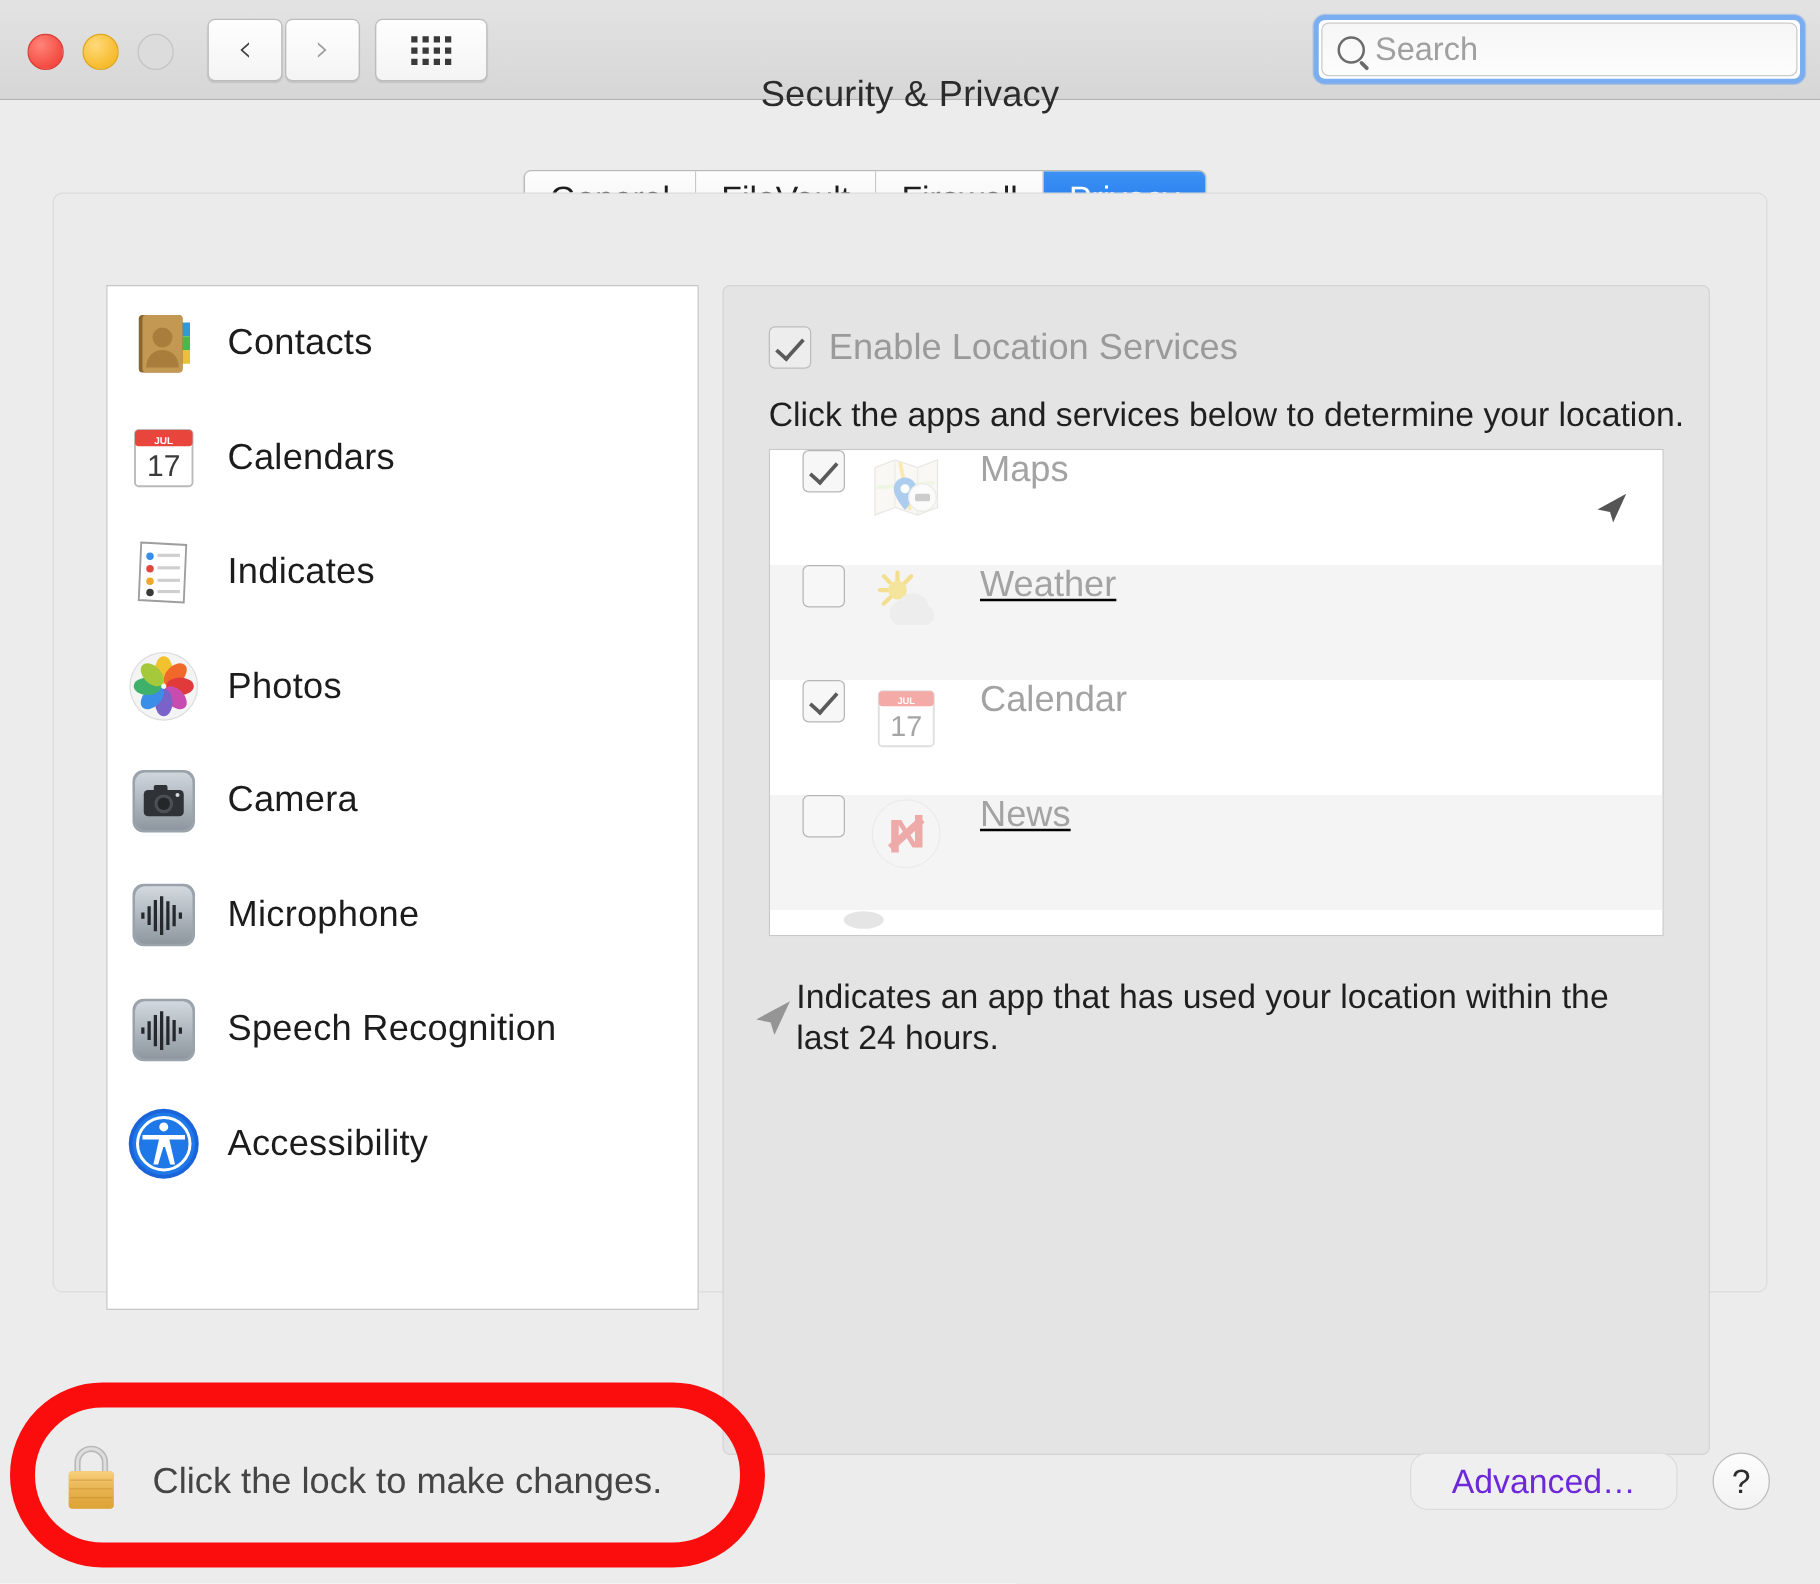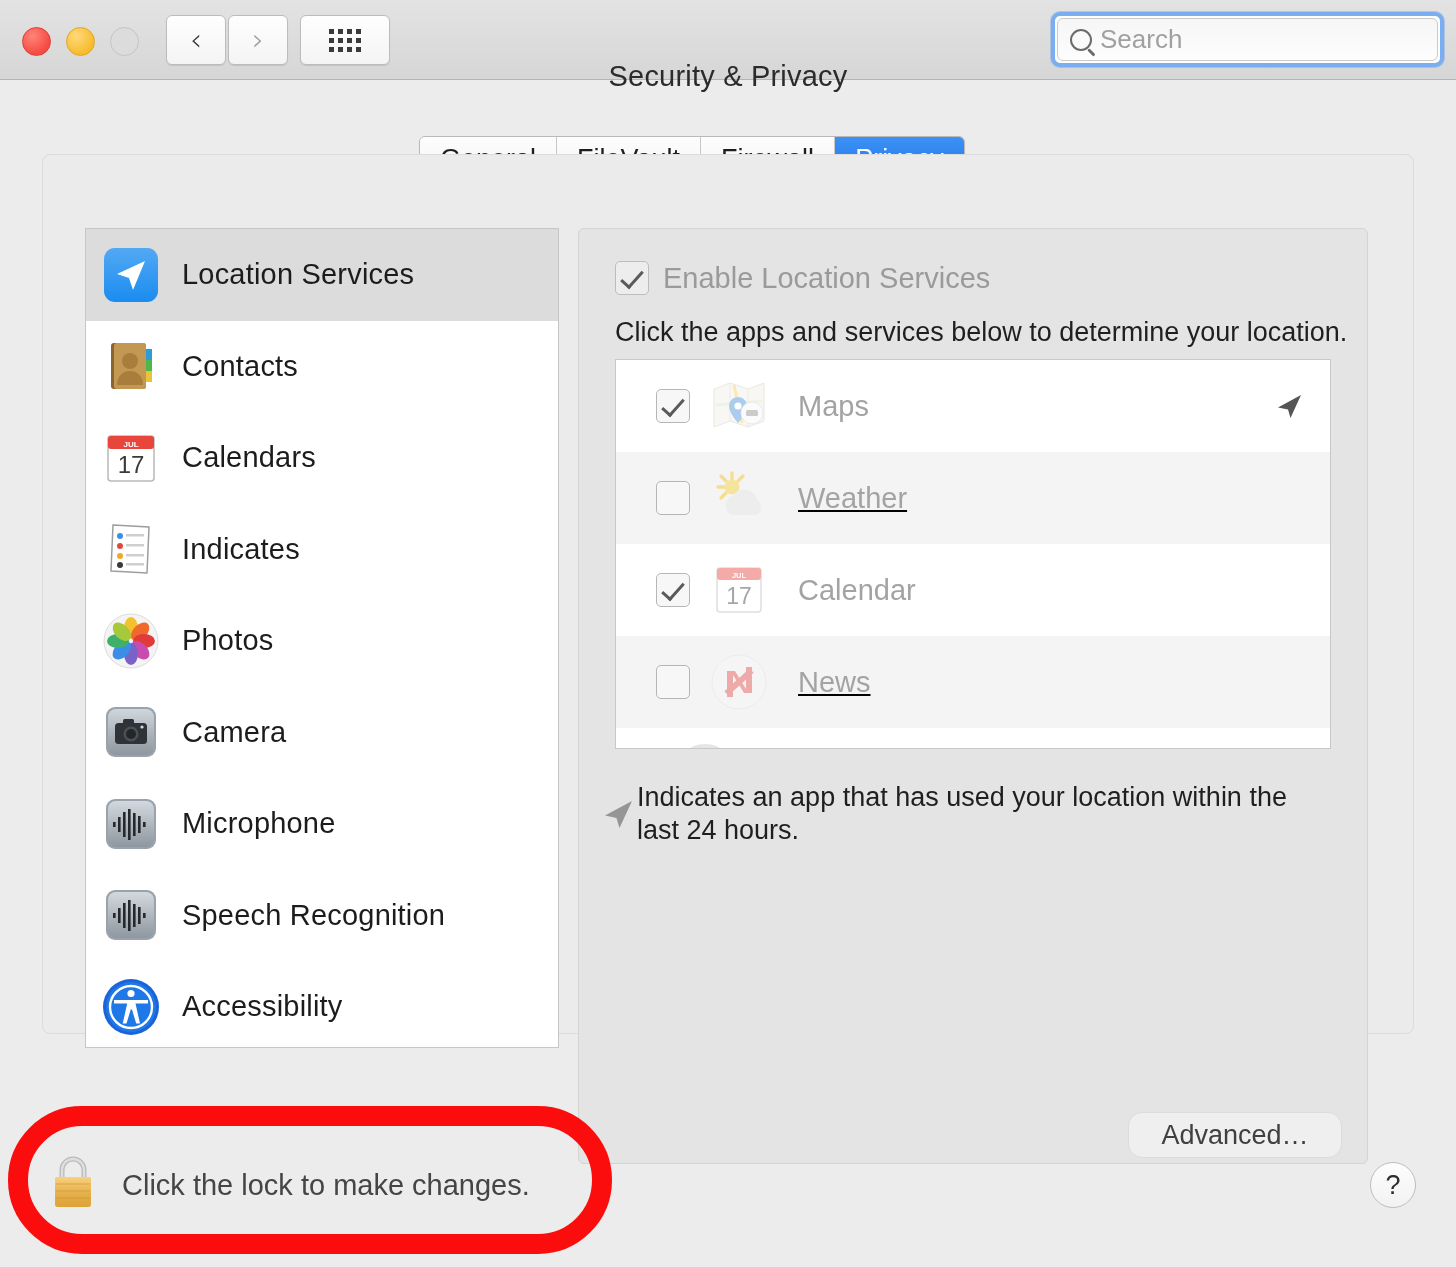--- a/index.html
+++ b/index.html
@@ -177,22 +177,22 @@
   
   #app-list {
     position: absolute; left: 36px; top: 130px;
     width: 716px; height: 390px;
     background: #ffffff;
     border: 1px solid #c8c8c8;
     box-sizing: border-box;
     overflow: hidden;
   }
   .app-row {
-    display: flex; align-items: center;
-    height: 92px; padding-left: 40px;
+    display: flex; align-items: flex-start;
+    height: 92px; padding-left: 26px;
     box-sizing: border-box; position: relative;
   }
   .app-row.alt { background: #f4f4f4; text-decoration: underline; }
   .app-icon { width: 62px; height: 62px; margin-left: 18px; flex: none; position: relative; opacity: .45; }
   .app-name { margin-left: 28px; font-size: 29px; color: #a3a3a3; }
   .used-arrow {
     position: absolute; right: 26px; top: 50%; transform: translateY(-50%);
     width: 30px; height: 30px;
   }
 
@@ -221,27 +221,27 @@
 
   
   #lock-row {
     position: absolute; left: 46px; top: 1152px;
     display: flex; align-items: center;
   }
   #lock-text {
     margin-left: 22px; font-size: 29px; color: #454545;
   }
   #advanced-btn {
-    position: absolute; left: 1128px; top: 1112px;
+    position: absolute; left: 1128px; top: 1162px;
     width: 214px; height: 46px;
     background: #efefef;
     border: 1px solid #dcdcdc; border-radius: 14px;
     box-sizing: border-box;
     display: flex; align-items: center; justify-content: center;
-    font-size: 27px; color: #404040;
+    font-size: 27px; color: #6d28d9;
   }
   #help-btn {
     position: absolute; left: 1370px; top: 1162px;
     width: 46px; height: 46px; border-radius: 50%;
     background: linear-gradient(to bottom,#fdfdfd,#f2f2f2);
     border: 1px solid #bdbdbd;
     box-sizing: border-box;
     display: flex; align-items: center; justify-content: center;
     font-size: 27px; color: #2d2d2d;
   }
@@ -303,36 +303,20 @@
     <div class="tab">General</div>
     <div class="tab">FileVault</div>
     <div class="tab">Firewall</div>
     <div class="tab active">Privacy</div>
   </div>
 
   <div id="content-frame"></div>
 
   <div id="sidebar">
 
-    <div class="side-item selected">
-      <span class="side-icon">
-        <svg viewBox="0 0 62 62" width="62" height="62">
-          <rect x="4" y="4" width="54" height="54" rx="11" fill="#1a8cf0"></rect>
-          <rect x="4" y="4" width="54" height="54" rx="11" fill="url(#lg1)"></rect>
-          <defs>
-              <linearGradient id="lg1" x1="0" y1="0" x2="0" y2="1">
-            <stop offset="0" stop-color="#fff" stop-opacity=".25"></stop>
-                <stop offset="1" stop-color="#fff" stop-opacity="0"></stop>
-          </linearGradient>
-            </defs>
-          <path d="M45 17 L17 30 L29 34 L33 46 Z" fill="#ffffff"></path>
-        </svg>
-      </span>
-      <span class="side-label">Location Services</span>
-    </div>
 
     <div class="side-item">
       <span class="side-icon">
         <svg viewBox="0 0 62 62" width="62" height="62">
           <rect x="43" y="14" width="9" height="11" fill="#2e9bd6"></rect>
           <rect x="43" y="25" width="9" height="11" fill="#4bb84b"></rect>
           <rect x="43" y="36" width="9" height="11" fill="#e8c23a"></rect>
           <rect x="11" y="8" width="35" height="46" rx="3" fill="#8a6530"></rect>
           <rect x="14" y="8" width="32" height="46" rx="3" fill="#c39852"></rect>
           <circle cx="30" cy="26" r="8" fill="#a97e3c"></circle>

